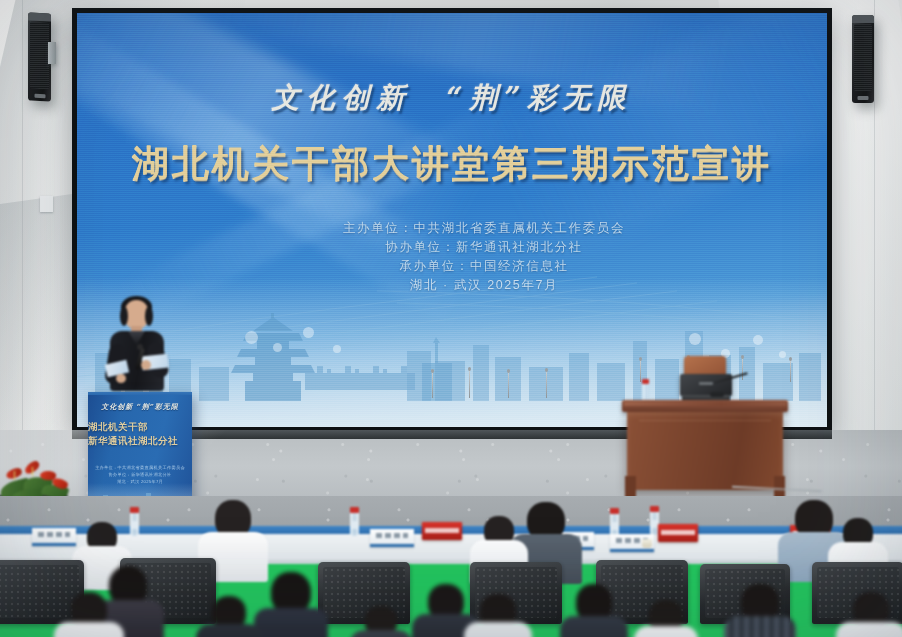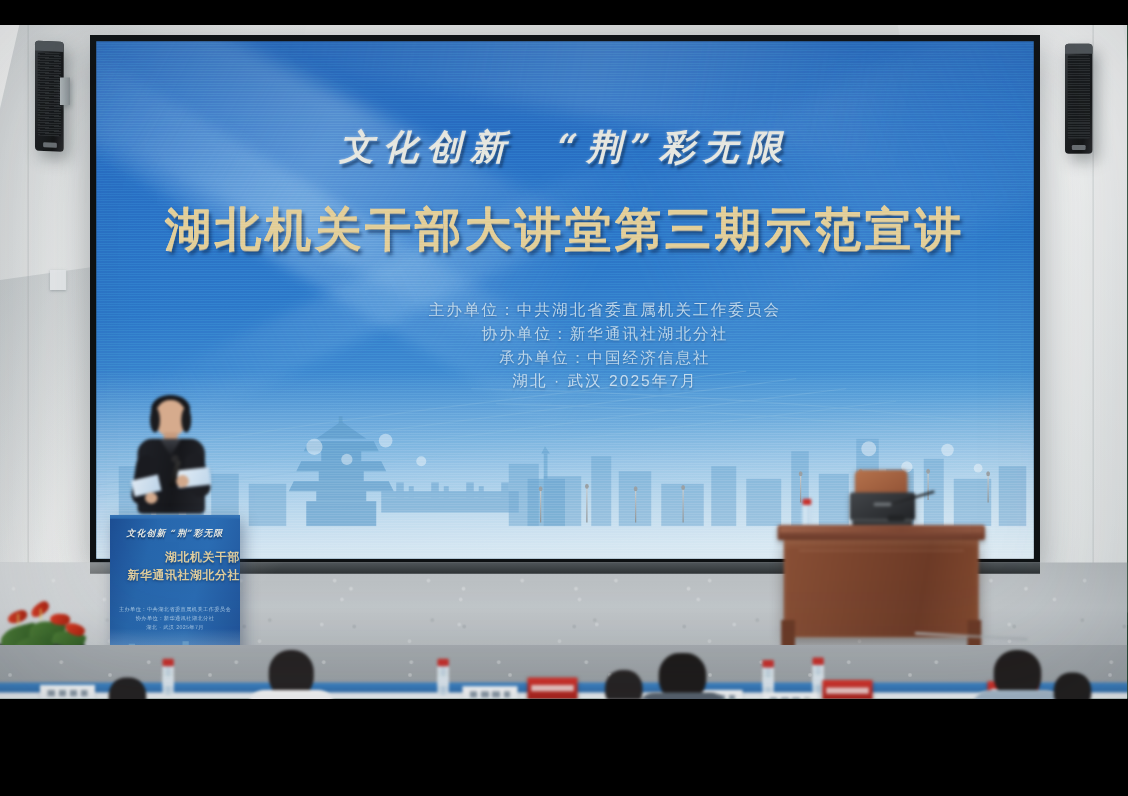--- a/index.html
+++ b/index.html
@@ -1,21 +1,20 @@
 <!DOCTYPE html>
 <html><head>
 <meta charset="utf-8">
 <style>
   html,body{margin:0;padding:0;background:#000;}
   body{font-family:"Liberation Sans","DejaVu Sans",sans-serif;}
 
   #stage{
-    position:relative;width:902px;height:539px;overflow:hidden;
+    position:relative;width:902px;height:637px;overflow:hidden;
     background:#22c55e;
-    margin-top:20px;
   }
 
   
   .wall{
     position:absolute;left:0;top:0;width:902px;height:470px;
     background:
       linear-gradient(115deg,#fbfbfa 0%,#f2f3f2 30%,#e6e8e7 55%,#f6f7f6 75%,#eceeed 100%);
   }
   .wall-shadow-a{
     position:absolute;left:-40px;top:-20px;width:230px;height:520px;
@@ -155,21 +154,21 @@
     background:linear-gradient(105deg,#1d4e94 0%,#2767ad 28%,#2a6cb3 62%,#1f5197 100%);
     box-shadow:3px 5px 12px rgba(40,60,90,.45);
     overflow:hidden;
   }
   .podium-top{position:absolute;left:-3px;top:-5px;width:112px;height:8px;
     background:linear-gradient(180deg,#4b86c6,#2b6bb0);transform:skewX(-8deg);}
   .pod-sub{position:absolute;top:10px;left:0;right:0;text-align:center;
     font-family:"DejaVu Serif",serif;font-style:italic;font-weight:700;
     font-size:7px;color:#e6e8e2;letter-spacing:1px;
     text-shadow:0 1px 1px rgba(10,40,80,.6);}
-  .pod-title{position:absolute;top:28px;left:0;right:0;text-align:right;
+  .pod-title{position:absolute;top:28px;left:0;right:0;text-align:left;
     font-size:9.5px;font-weight:700;color:#e0ce9f;line-height:1.45;letter-spacing:.5px;
     text-shadow:0 1px 2px rgba(10,40,80,.6);}
   .pod-org{position:absolute;top:72px;left:0;right:0;text-align:center;
     font-size:4.2px;color:#a9c9e6;line-height:1.7;letter-spacing:.3px;}
   .pod-city{position:absolute;left:0;right:0;bottom:0;height:34px;
     background:linear-gradient(180deg,rgba(205,229,244,0),rgba(208,230,244,.65));}
 
   
   .person{position:absolute;left:98px;top:300px;width:78px;height:100px;}
   .p-head{position:absolute;left:26px;top:0;width:25px;height:29px;border-radius:48% 48% 45% 45%;

